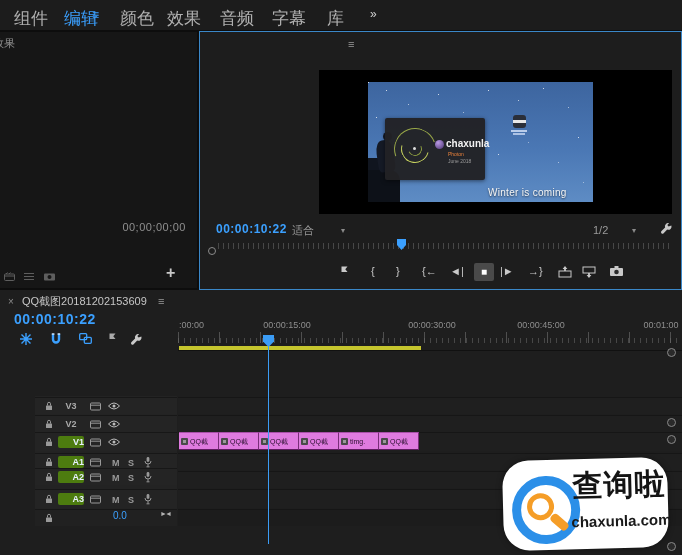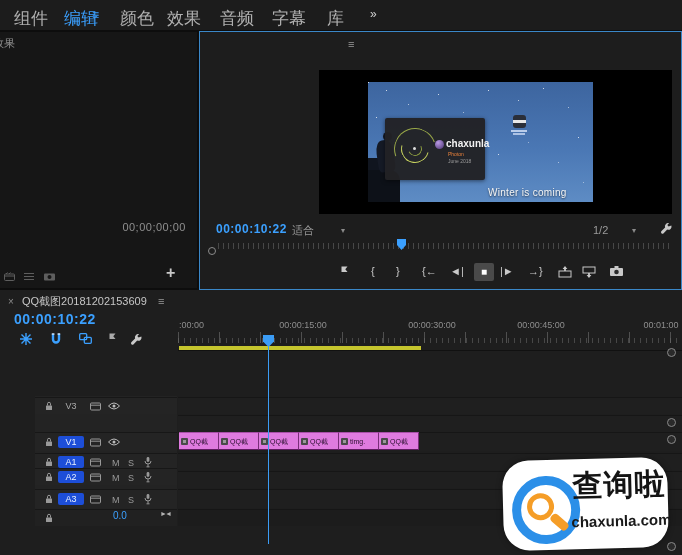--- a/index.html
+++ b/index.html
@@ -83,25 +83,25 @@
   .ruler-minor{left:178px;top:48px;width:504px;height:5px;opacity:.5;
     background:repeating-linear-gradient(90deg,#707070 0 1px,transparent 1px 6px);}
   .ruler-major{left:178px;top:42px;width:504px;height:11px;opacity:.6;
     background:repeating-linear-gradient(90deg,#707070 0 1px,transparent 1px 41px);}
   .ruler-base{left:178px;top:60px;width:504px;height:1px;background:#111;}
   .work-area{left:179px;top:56px;width:242px;height:4px;background:#c6c62e;}
   .playhead-line{left:268px;top:46px;width:1px;height:208px;background:#3b9cf5;z-index:30;}
   .playhead-handle{left:263px;top:45px;width:11px;height:12px;background:#3b9cf5;z-index:31;
     clip-path:polygon(0 0,100% 0,100% 55%,50% 100%,0 55%);}
   .hdr-col{left:35px;top:106px;width:142px;height:130px;background:#232323;}
-  .track-row{left:35px;width:142px;border-top:1px solid #171717;background:#242424;}
+  .track-row{left:35px;width:142px;border-top:1px solid #171717;background:#242424;font-weight:bold;}
   .content-row{left:178px;width:504px;border-top:1px solid #161616;background:#1f1f1f;}
   .tname{top:2px;width:26px;height:12px;border-radius:2px;text-align:center;
          font-size:9px;line-height:12px;color:#aaa;}
-  .tname.target{background:#1d4ed8;color:#e8f1ff;}
+  .tname.target{background:#4d7c0f;color:#e8f1ff;text-align:right;}
   .ms-label{font-size:9px;color:#9a9a9a;}
   .clip-strip{left:179px;top:142px;width:241px;height:18px;z-index:20;}
   .clip{top:0;width:40px;height:18px;background:#df7bdf;border-right:1px solid #7a2f7a;
         border-top:1px solid #a84fa8;border-bottom:1px solid #5f1b5f;box-sizing:border-box;
         display:flex;align-items:center;gap:2px;padding-left:2px;overflow:hidden;}
   .fx-badge{width:7px;height:7px;background:#4a4a4a;border-radius:1px;flex:0 0 auto;
             display:flex;align-items:center;justify-content:center;}
   .fx-badge i{width:3px;height:3px;background:#9a9a9a;display:block;}
   .clip-label{font-size:7px;color:#2a0e2e;}
   .master-level{left:113px;top:221px;font-size:10px;color:#3ba0ff;}
@@ -263,21 +263,21 @@
         <path d="M1.5 10.5 V0.5 h6 l-2.2 2.7 2.2 2.7 h-6" fill="#aaa"></path>
       </svg>
   </span>
   <span class="abs tl-tool" style="left:130px">
     <svg width="13" height="13" viewBox="0 0 13 13">
         <path d="M11.4 3.6 a3.2 3.2 0 0 1 -4.2 4 L3.4 11.4 a1.5 1.5 0 0 1 -2.1 -2.1 L5.1 5.5 a3.2 3.2 0 0 1 4 -4.2 L7.3 3.1 8.6 4.4 Z" fill="#c9c9c9"></path>
       </svg>
   </span>
 
   <span class="abs ruler-label nowrap" style="left:179px">:00:00</span>
-  <span class="abs ruler-label rl-center nowrap" style="left:303px">00:00:15:00</span>
+  <span class="abs ruler-label rl-center nowrap" style="left:287px">00:00:15:00</span>
   <span class="abs ruler-label rl-center nowrap" style="left:432px">00:00:30:00</span>
   <span class="abs ruler-label rl-center nowrap" style="left:541px">00:00:45:00</span>
   <span class="abs ruler-label rl-center nowrap" style="left:661px">00:01:00</span>
   <div class="abs ruler-major"></div>
   <div class="abs ruler-minor"></div>
   <div class="abs ruler-base"></div>
   <div class="abs work-area"></div>
   <div class="abs playhead-handle"></div>
   <div class="abs playhead-line"></div>
 
@@ -298,20 +298,41 @@
         </svg>
       </span>
     <span class="abs" style="left:73px;top:4px">
         <svg width="12" height="8" viewBox="0 0 12 8">
           <path d="M0.5 4 Q6 -2 11.5 4 Q6 10 0.5 4 Z" fill="none" stroke="#bbb"></path>
           <circle cx="6" cy="4" r="1.5" fill="#bbb"></circle>
         </svg>
       </span>
   </div>
 
+  <div class="abs track-row" style="top:125px;height:16px">
+    <span class="abs" style="left:10px;top:3px">
+        <svg width="8" height="10" viewBox="0 0 8 10">
+          <rect x="1" y="4.5" width="6" height="4.5" rx="0.5" fill="#999"></rect>
+          <path d="M2.5 4.5 V2.8 a1.5 1.5 0 0 1 3 0 V4.5" fill="none" stroke="#999"></path>
+        </svg>
+      </span>
+    <span class="abs tname" style="left:23px">V2</span>
+    <span class="abs" style="left:55px;top:4px">
+        <svg width="11" height="9" viewBox="0 0 11 9">
+          <rect x="0.5" y="1" width="10" height="7" rx="1" fill="none" stroke="#999"></rect>
+          <path d="M0.5 3.2 h10" stroke="#999"></path>
+        </svg>
+      </span>
+    <span class="abs" style="left:73px;top:4px">
+        <svg width="12" height="8" viewBox="0 0 12 8">
+          <path d="M0.5 4 Q6 -2 11.5 4 Q6 10 0.5 4 Z" fill="none" stroke="#bbb"></path>
+          <circle cx="6" cy="4" r="1.5" fill="#bbb"></circle>
+        </svg>
+      </span>
+  </div>
 
   <div class="abs track-row" style="top:142px;height:18px">
     <span class="abs" style="left:10px;top:4px">
         <svg width="8" height="10" viewBox="0 0 8 10">
           <rect x="1" y="4.5" width="6" height="4.5" rx="0.5" fill="#999"></rect>
           <path d="M2.5 4.5 V2.8 a1.5 1.5 0 0 1 3 0 V4.5" fill="none" stroke="#999"></path>
         </svg>
       </span>
     <span class="abs tname target" style="left:23px;top:3px">V1</span>
     <span class="abs" style="left:55px;top:5px">

